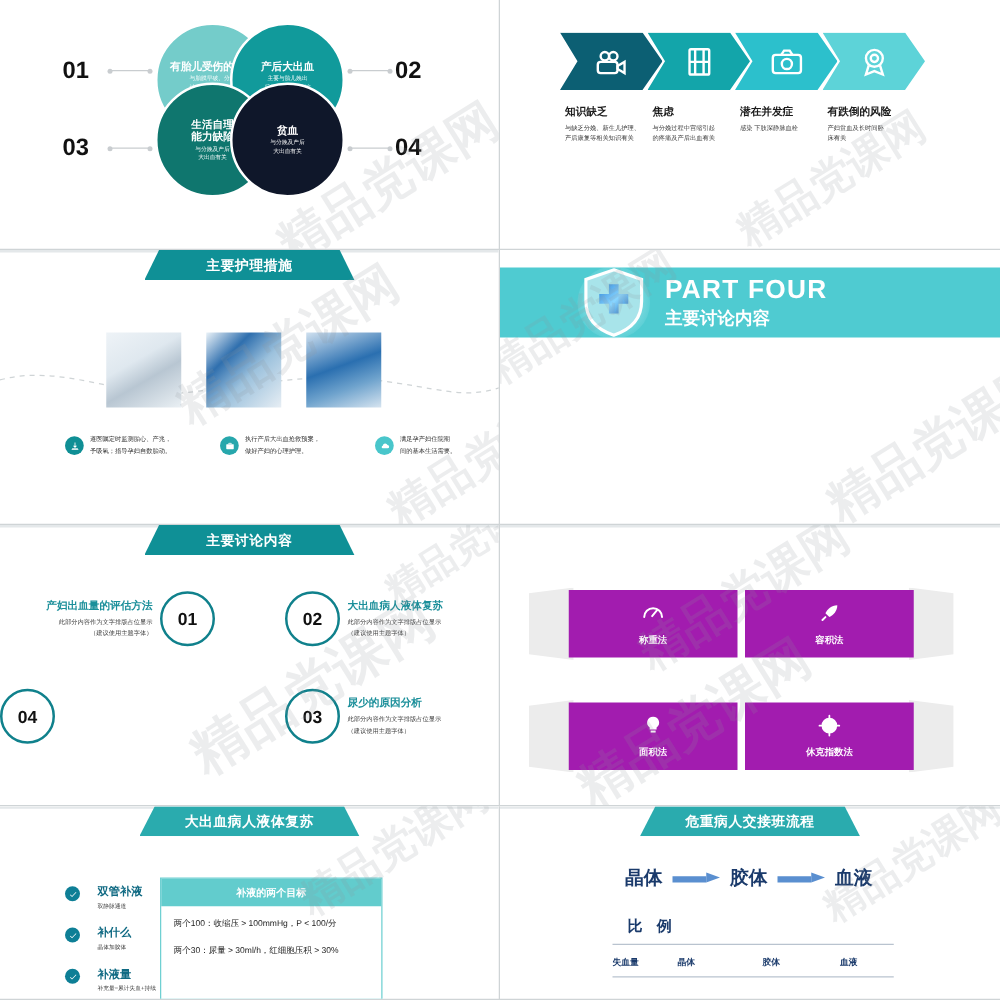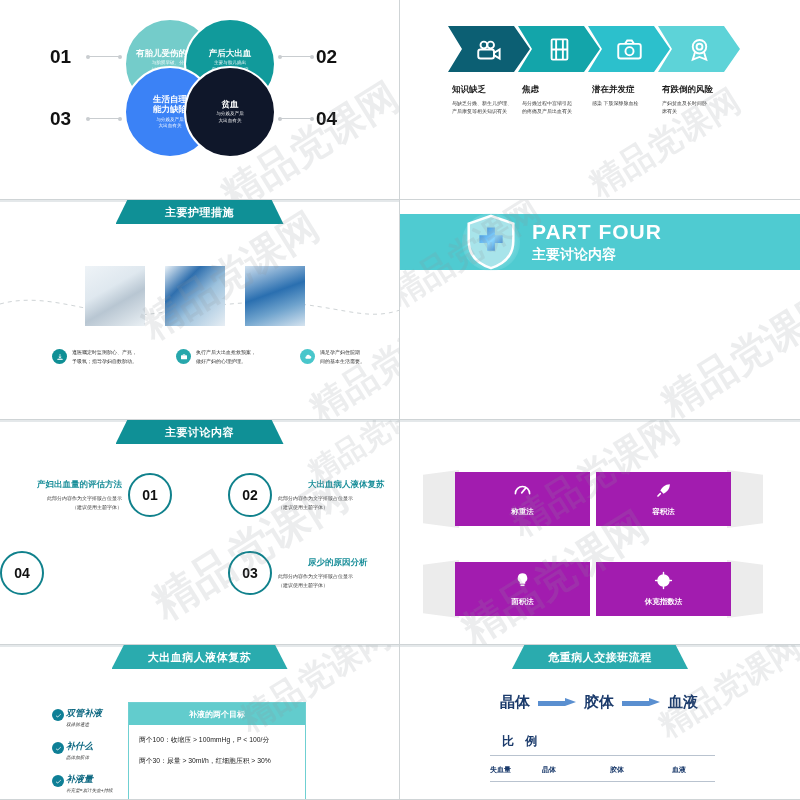--- a/index.html
+++ b/index.html
@@ -27,21 +27,21 @@
   .banner.lt { background:#2aabae; }
   .topline { position:absolute; top:0; left:0; right:0; height:2px; background:#e4e8ea; }
 
   
   .venn { position:absolute; left:124px; top:18px; width:152px; height:140px; }
   .circ { position:absolute; width:92px; height:92px; border-radius:50%;
      color:#fff; text-align:center; border:2px solid #fff;
      display:flex; flex-direction:column; align-items:center; justify-content:center; }
   .c1 { left:0;  top:0;  background:#74ccca; }
   .c2 { left:60px; top:0; background:#119a9b; }
-  .c3 { left:0;  top:48px; background:#3b82f6; }
+  .c3 { left:0;  top:48px; background:#0f766e; }
   .c4 { left:60px; top:48px; background:#0f172a; }
   .c3,.c4 { z-index:3; }
   .c-t { font-size:8.5px; font-weight:700; line-height:1.2; }
   .c-s { font-size:4.6px; line-height:1.45; margin-top:2px; opacity:.95;
          filter:blur(.25px); }
   .num { position:absolute; font-size:19px; font-weight:700; color:#111; }
   .n01 { left:50px; top:46px; } .n02 { left:316px; top:46px; }
   .n03 { left:50px; top:108px; } .n04 { left:316px; top:108px; }
   .lead { position:absolute; height:1px; background:#c9cdd0; }
   .lead::before,.lead::after{ content:""; position:absolute; top:-1.5px;
@@ -88,21 +88,21 @@
   .pf-txt { margin-left:10px; color:#fff; }
   .pf-en { font-size:21px; font-weight:700; letter-spacing:1px; }
   .pf-cn { font-size:14px; font-weight:700; margin-top:2px; }
 
   
   .disc { position:absolute; left:0; top:52px; width:400px; }
   .drow { display:flex; align-items:center; height:46px; margin-bottom:32px; }
   .d-side { width:128px; }
   .d-side.r { text-align:left; padding-left:6px; }
   .d-side.l { text-align:right; padding-right:6px; }
-  .d-h { font-size:8.5px; font-weight:700; color:#1b8f9a; margin-bottom:3px;padding-left:30px; }
+  .d-h { font-size:8.5px; font-weight:700; color:#1b8f9a; margin-bottom:3px; }
   .d-p { font-size:5px; color:#3c3c3c; line-height:1.7; filter:blur(.15px); }
   .d-circle { width:44px; height:44px; border-radius:50%; border:2.6px solid #10818c;
      display:flex; align-items:center; justify-content:center;
      font-size:14px; font-weight:700; color:#111; flex:0 0 auto; }
   .spacer { flex:1; }
 
   
   .cards { position:absolute; left:55px; top:52px; display:grid;
       grid-template-columns:135px 135px; gap:36px 6px; }
   .cardwrap { position:relative; width:135px; height:54px; }
@@ -110,21 +110,21 @@
       background:#ececec; }
   .cardwrap .wing.lw { left:-32px; clip-path:polygon(0 8%,100% 0,100% 100%,0 92%); }
   .cardwrap .wing.rw { right:-32px; clip-path:polygon(0 0,100% 8%,100% 92%,0 100%); }
   .card { position:absolute; inset:0; background:#a21caf; color:#fff;
       display:flex; flex-direction:column; align-items:center; justify-content:center; }
   .card svg{ width:19px; height:19px; fill:#fff; stroke:#fff; }
   .card-l { font-size:7.5px; font-weight:700; margin-top:7px; }
 
   
   .fl-left { position:absolute; left:52px; top:62px; }
-  .fl-item { display:flex; gap:2px; margin-bottom:13px;font-style:italic; }
+  .fl-item { display:flex; gap:14px; margin-bottom:13px; }
   .fl-ck { width:12px; height:12px; border-radius:50%; background:#0e7f96;
      display:flex; align-items:center; justify-content:center; flex:0 0 auto; margin-top:2px;}
   .fl-ck svg{ width:7px; height:7px; fill:#fff; }
   .fl-h { font-size:9px; font-weight:700; color:#106a83; }
   .fl-s { font-size:4.6px; color:#3b3b3b; margin-top:2px; filter:blur(.2px); }
   .goalbox { position:absolute; left:128px; top:57px; width:178px; height:98px;
      border:1px solid #6fd0d2; background:#fff; }
   .goal-h { height:22px; background:#62cccd; color:#fff; font-size:8px;
      font-weight:700; display:flex; align-items:center; justify-content:center;text-align:center; }
   .goal-l { font-size:6.8px; color:#222; padding:12px 10px 0 10px; line-height:1; }

